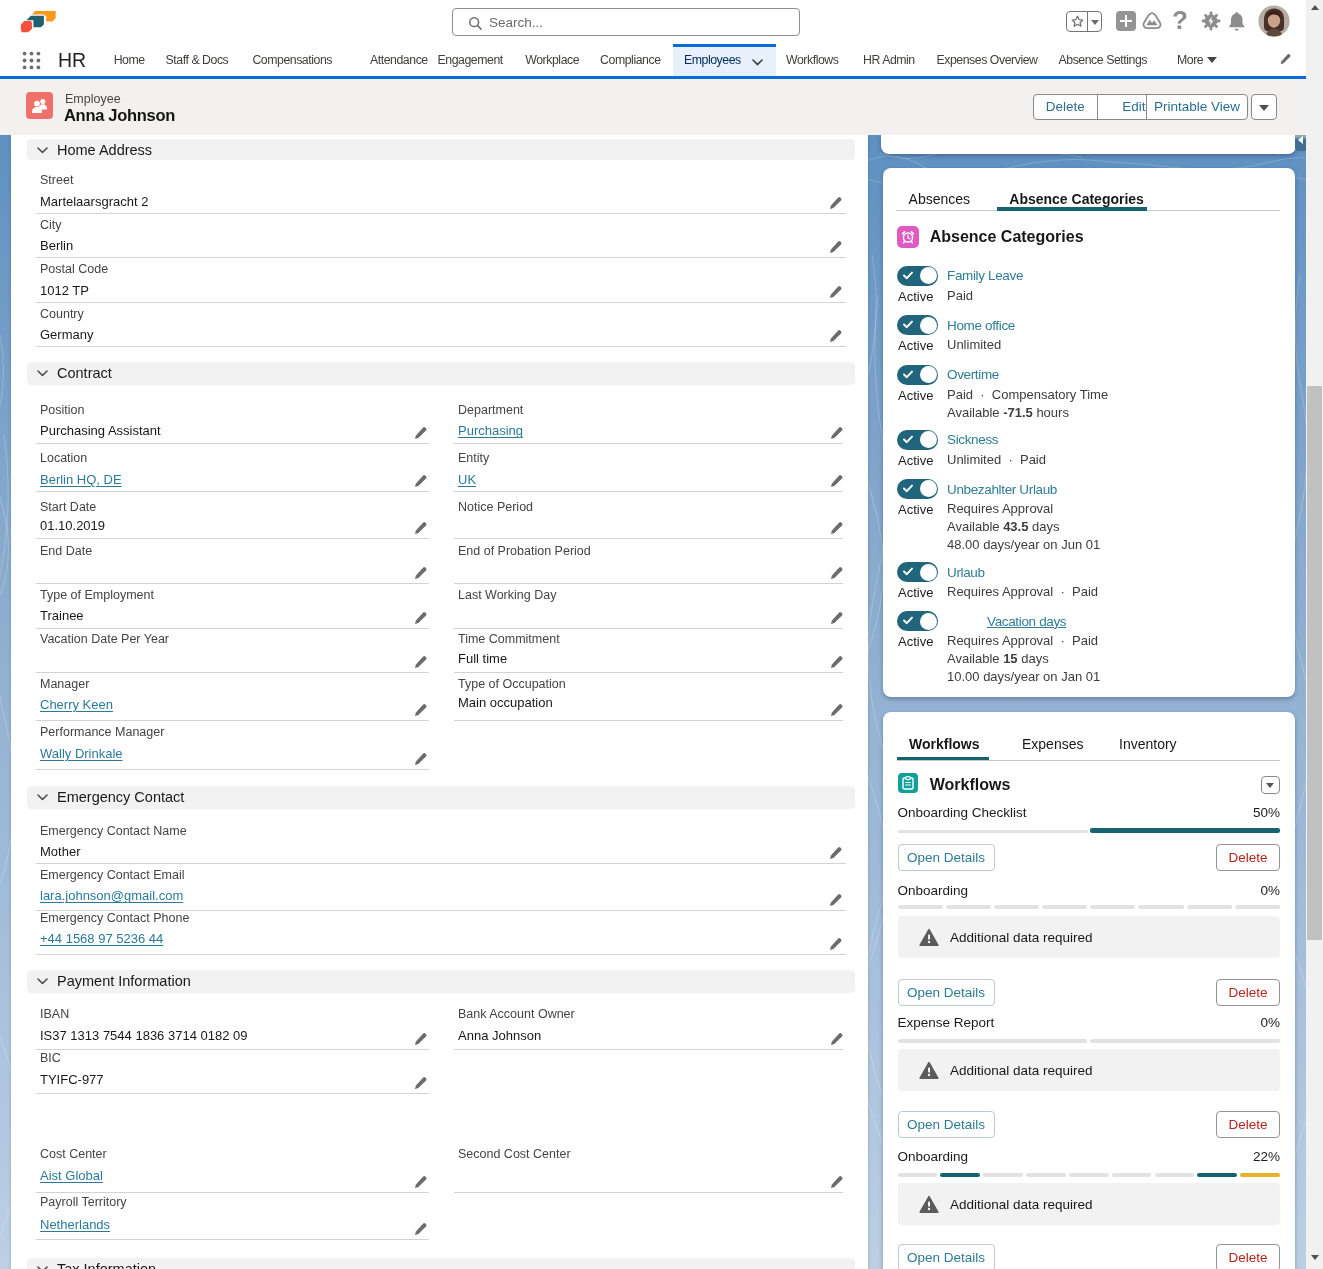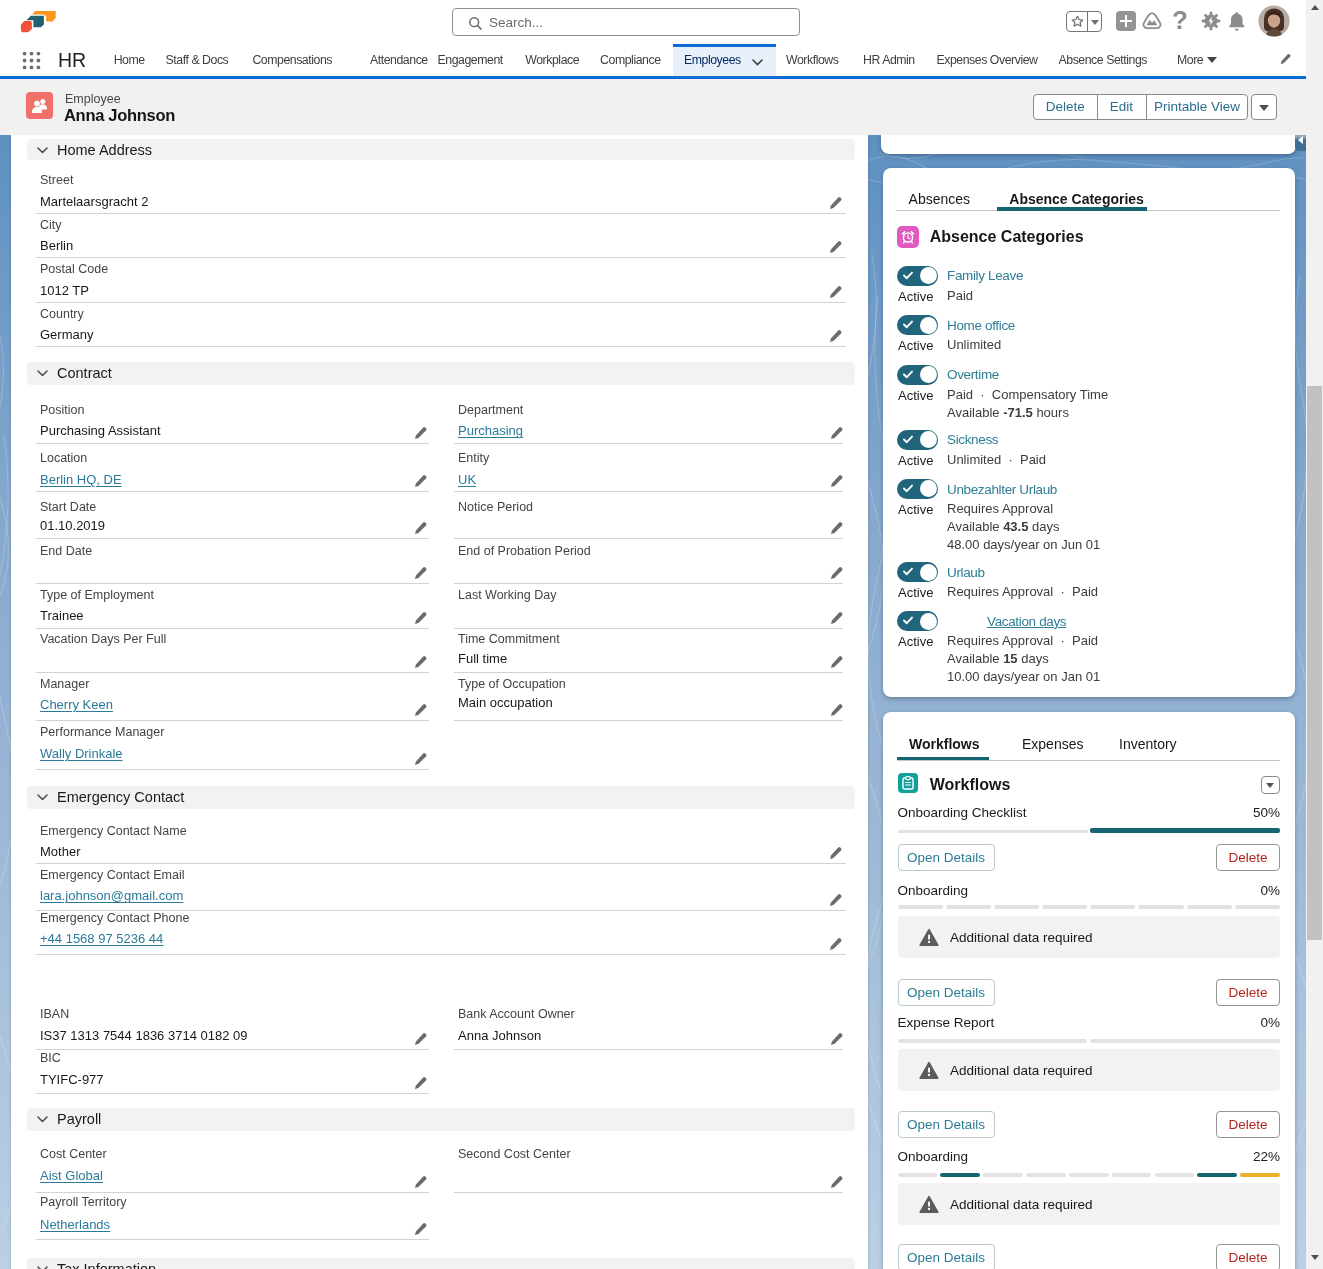--- a/index.html
+++ b/index.html
@@ -159,21 +159,21 @@
 <div class="vl" style="left:40px;top:472.7px">Trainee</div>
 <div class="ul" style="left:36px;top:492.70000000000005px;width:393px"></div>
 <svg class="pen" style="left:413px;top:475.70000000000005px" viewBox="0 0 14 14">
         <use href="#pen"></use>
       </svg>
 <div class="lb" style="left:458px;top:453.2px">Last Working Day</div>
 <div class="ul" style="left:454px;top:492.70000000000005px;width:389px"></div>
 <svg class="pen" style="left:829px;top:475.70000000000005px" viewBox="0 0 14 14">
         <use href="#pen"></use>
       </svg>
-<div class="lb" style="left:40px;top:497.2px">Vacation Days Per Full</div>
+<div class="lb" style="left:40px;top:497.2px">Vacation Date Per Year</div>
 <div class="ul" style="left:36px;top:536.6px;width:393px"></div>
 <svg class="pen" style="left:413px;top:519.6px" viewBox="0 0 14 14">
         <use href="#pen"></use>
       </svg>
 <div class="lb" style="left:458px;top:497.2px">Time Commitment</div>
 <div class="vl" style="left:458px;top:516.2px">Full time</div>
 <div class="ul" style="left:454px;top:536.6px;width:389px"></div>
 <svg class="pen" style="left:829px;top:519.6px" viewBox="0 0 14 14">
         <use href="#pen"></use>
       </svg>
@@ -212,44 +212,44 @@
 <div class="ul" style="left:36px;top:774.7px;width:810px"></div>
 <svg class="pen" style="left:828px;top:757.7px" viewBox="0 0 14 14">
         <use href="#pen"></use>
       </svg>
 <div class="lb" style="left:40px;top:776.4000000000001px">Emergency Contact Phone</div>
 <div class="vl" style="left:40px;top:796.3px"><a class="lk">+44 1568 97 5236 44</a></div>
 <div class="ul" style="left:36px;top:818.6px;width:810px"></div>
 <svg class="pen" style="left:828px;top:801.6px" viewBox="0 0 14 14">
         <use href="#pen"></use>
       </svg>
+<div class="secbar" style="top:834.5px;height:23px">
+        <svg class="chev" viewBox="0 0 11 7">
+          <use href="#chv"></use>
+        </svg>
+        <span class="tx">Payment Information</span>
+      </div>
 <div class="lb" style="left:40px;top:871.9000000000001px">IBAN</div>
 <div class="vl" style="left:40px;top:893.2px">IS37 1313 7544 1836 3714 0182 09</div>
 <div class="ul" style="left:36px;top:913.5px;width:393px"></div>
 <svg class="pen" style="left:413px;top:896.5px" viewBox="0 0 14 14">
         <use href="#pen"></use>
       </svg>
 <div class="lb" style="left:458px;top:871.9000000000001px">Bank Account Owner</div>
 <div class="vl" style="left:458px;top:893.2px">Anna Johnson</div>
 <div class="ul" style="left:454px;top:913.5px;width:389px"></div>
 <svg class="pen" style="left:829px;top:896.5px" viewBox="0 0 14 14">
         <use href="#pen"></use>
       </svg>
 <div class="lb" style="left:40px;top:915.8px">BIC</div>
 <div class="vl" style="left:40px;top:937.1000000000001px">TYIFC-977</div>
 <div class="ul" style="left:36px;top:958px;width:393px"></div>
 <svg class="pen" style="left:413px;top:941px" viewBox="0 0 14 14">
         <use href="#pen"></use>
       </svg>
-<div class="secbar" style="top:972.7px;height:23px">
-        <svg class="chev" viewBox="0 0 11 7">
-          <use href="#chv"></use>
-        </svg>
-        <span class="tx">Payroll</span>
-      </div>
 <div class="lb" style="left:40px;top:1011.6000000000001px">Cost Center</div>
 <div class="vl" style="left:40px;top:1032.9px"><a class="lk">Aist Global</a></div>
 <div class="ul" style="left:36px;top:1056.5px;width:393px"></div>
 <svg class="pen" style="left:413px;top:1039.5px" viewBox="0 0 14 14">
         <use href="#pen"></use>
       </svg>
 <div class="lb" style="left:458px;top:1011.6000000000001px">Second Cost Center</div>
 <div class="ul" style="left:454px;top:1056.5px;width:389px"></div>
 <svg class="pen" style="left:829px;top:1039.5px" viewBox="0 0 14 14">
         <use href="#pen"></use>
@@ -434,21 +434,21 @@
 <circle cx="11.8" cy="4.4" r="2.5"></circle>
         <path d="M7.6 11.4c0-2.4 1.9-4.1 4.2-4.1s4.2 1.7 4.2 4.1v1.2H7.6z"></path>
 <circle cx="6" cy="6.6" r="2.9"></circle>
         <path d="M1 14.6c0-2.7 2.2-4.7 5-4.7s5 2 5 4.7v1.4H1z"></path>
 </svg>
     </div>
 <div class="abs" style="left:65px;top:13px;font-size:12.5px;color:#464646">Employee</div>
 <div class="abs" style="left:64px;top:27px;font-size:16.5px;font-weight:bold;color:#141414;letter-spacing:-0.3px">Anna Johnson</div>
 <div class="abs" style="left:1033px;top:14.5px;width:215px;height:26px;border:1px solid #8c8a88;border-radius:4px;background:#fff">
 <div class="abs" style="left:0;top:0;width:63.5px;height:24px;line-height:24px;text-align:center;font-size:13.5px;color:#2b6e8e;border-right:1px solid #8c8a88">Delete</div>
-<div class="abs" style="left:63.5px;top:0;width:49px;height:24px;line-height:24px;text-align:center;font-size:13.5px;color:#2b6e8e;border-right:1px solid #8c8a88">Edit</div>
+<div class="abs" style="left:63.5px;top:0;width:49px;height:24px;line-height:24px;text-align:right;font-size:13.5px;color:#2b6e8e;border-right:1px solid #8c8a88">Edit</div>
 <div class="abs" style="left:112.5px;top:0;width:101px;height:24px;line-height:24px;text-align:center;font-size:13.5px;color:#2b6e8e">Printable View</div>
 </div>
 <div class="abs" style="left:1251px;top:14.5px;width:26px;height:26px;border:1px solid #8c8a88;border-radius:4px;background:#fff">
 <div class="abs" style="left:7px;top:10px;width:0;height:0;border-left:5px solid transparent;border-right:5px solid transparent;border-top:6px solid #514f4d"></div>
 </div>
 </div>
 <div id="nav">
     <svg class="abs" style="left:22px;top:8.5px" width="19" height="19" viewBox="0 0 19 19" fill="#706e6b">
 <circle cx="2.6" cy="2.6" r="1.9"></circle>
       <circle cx="9.5" cy="2.6" r="1.9"></circle>

